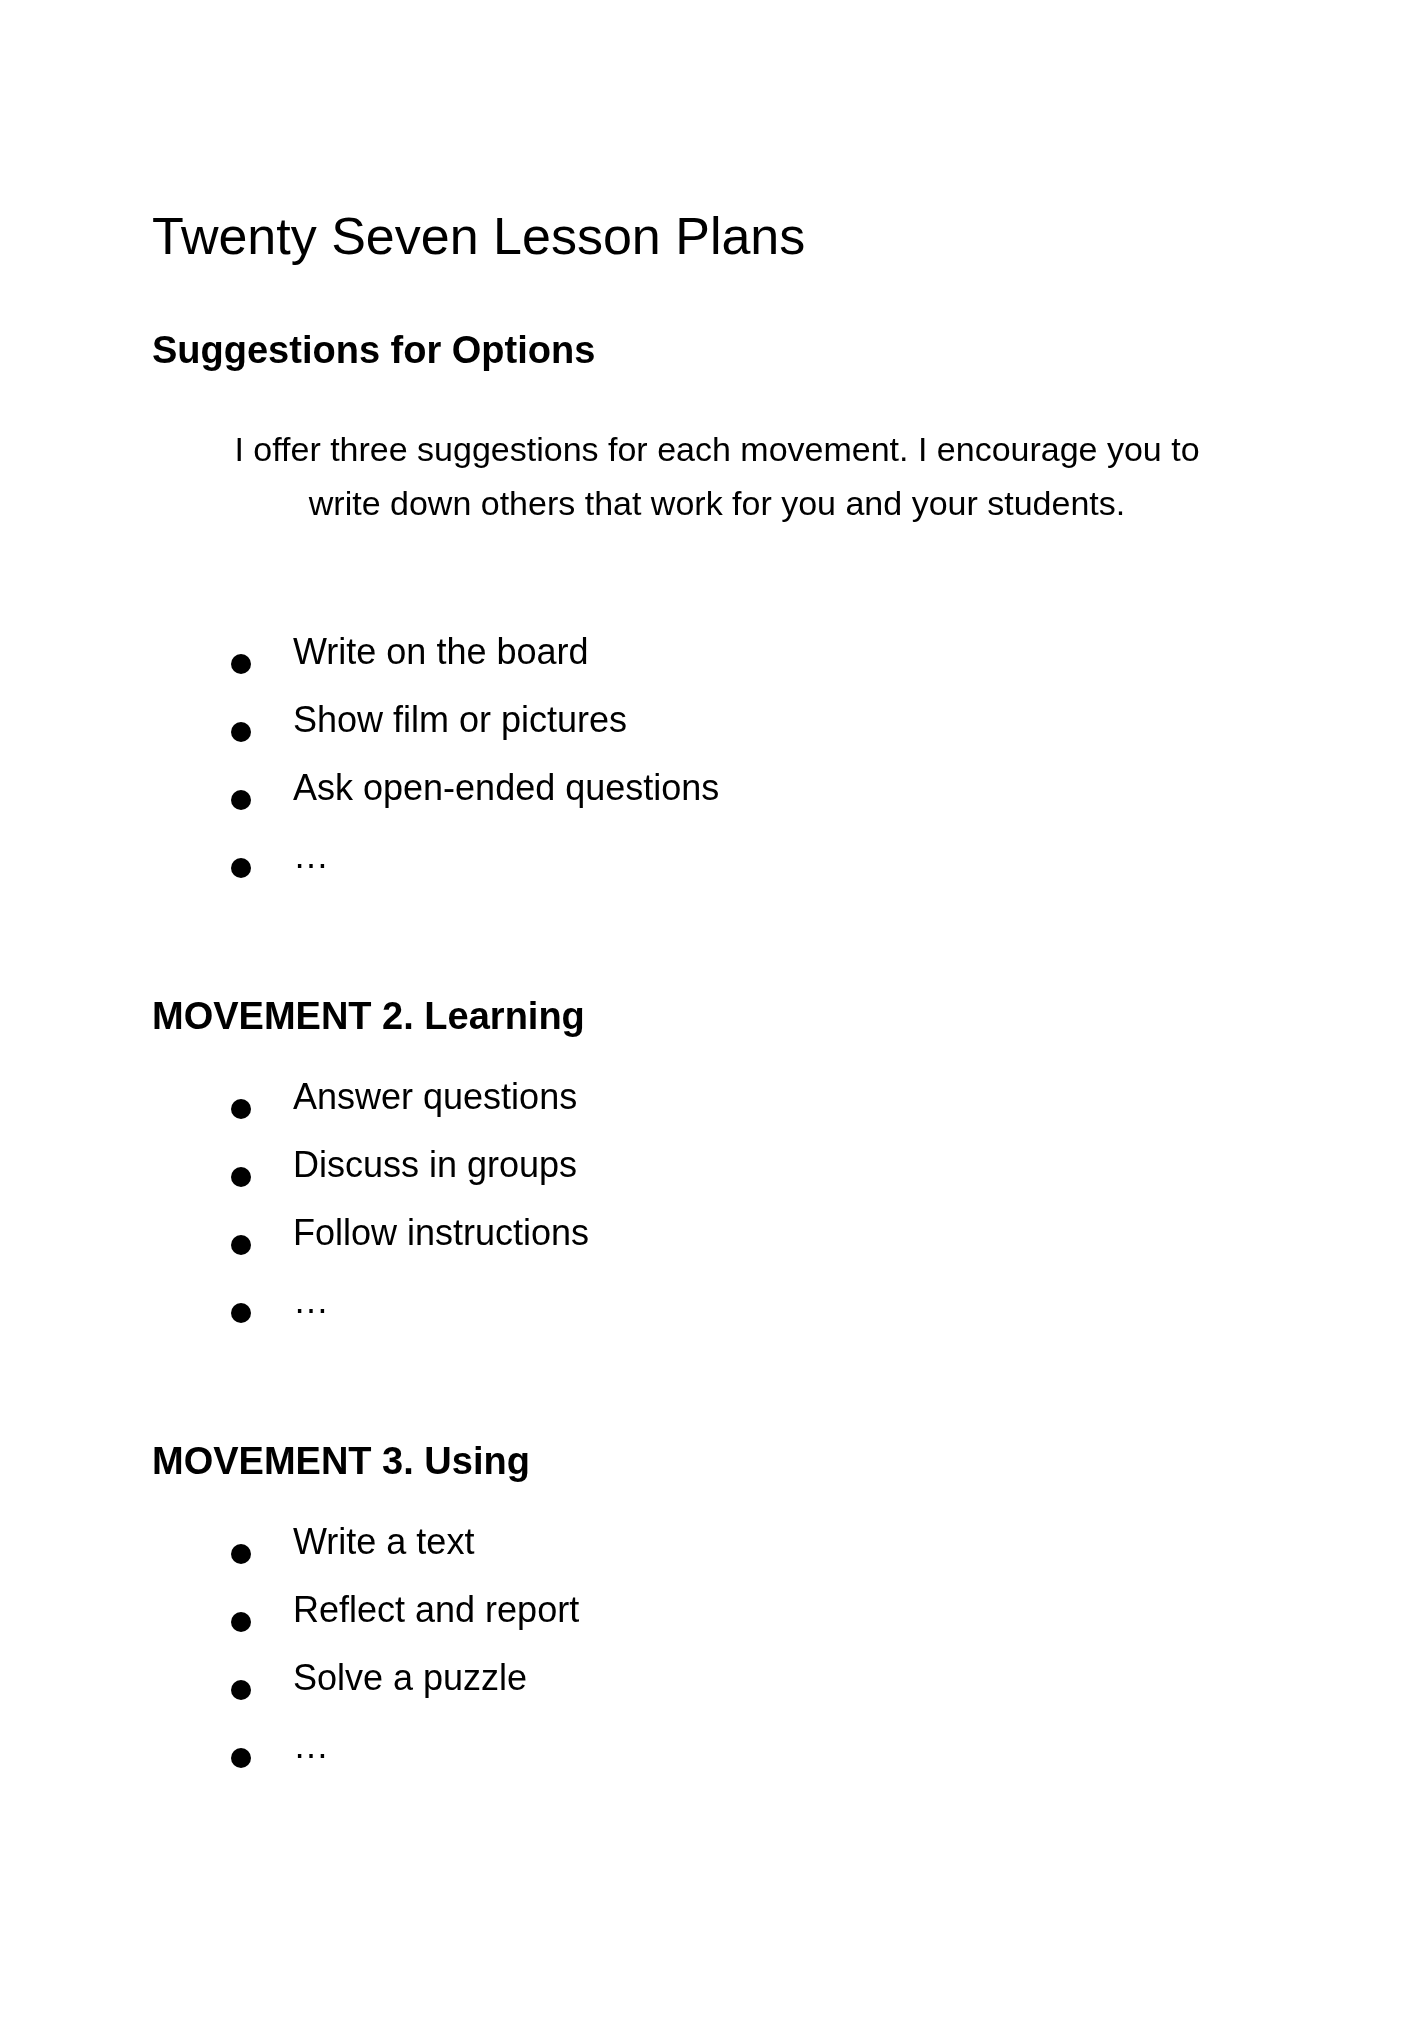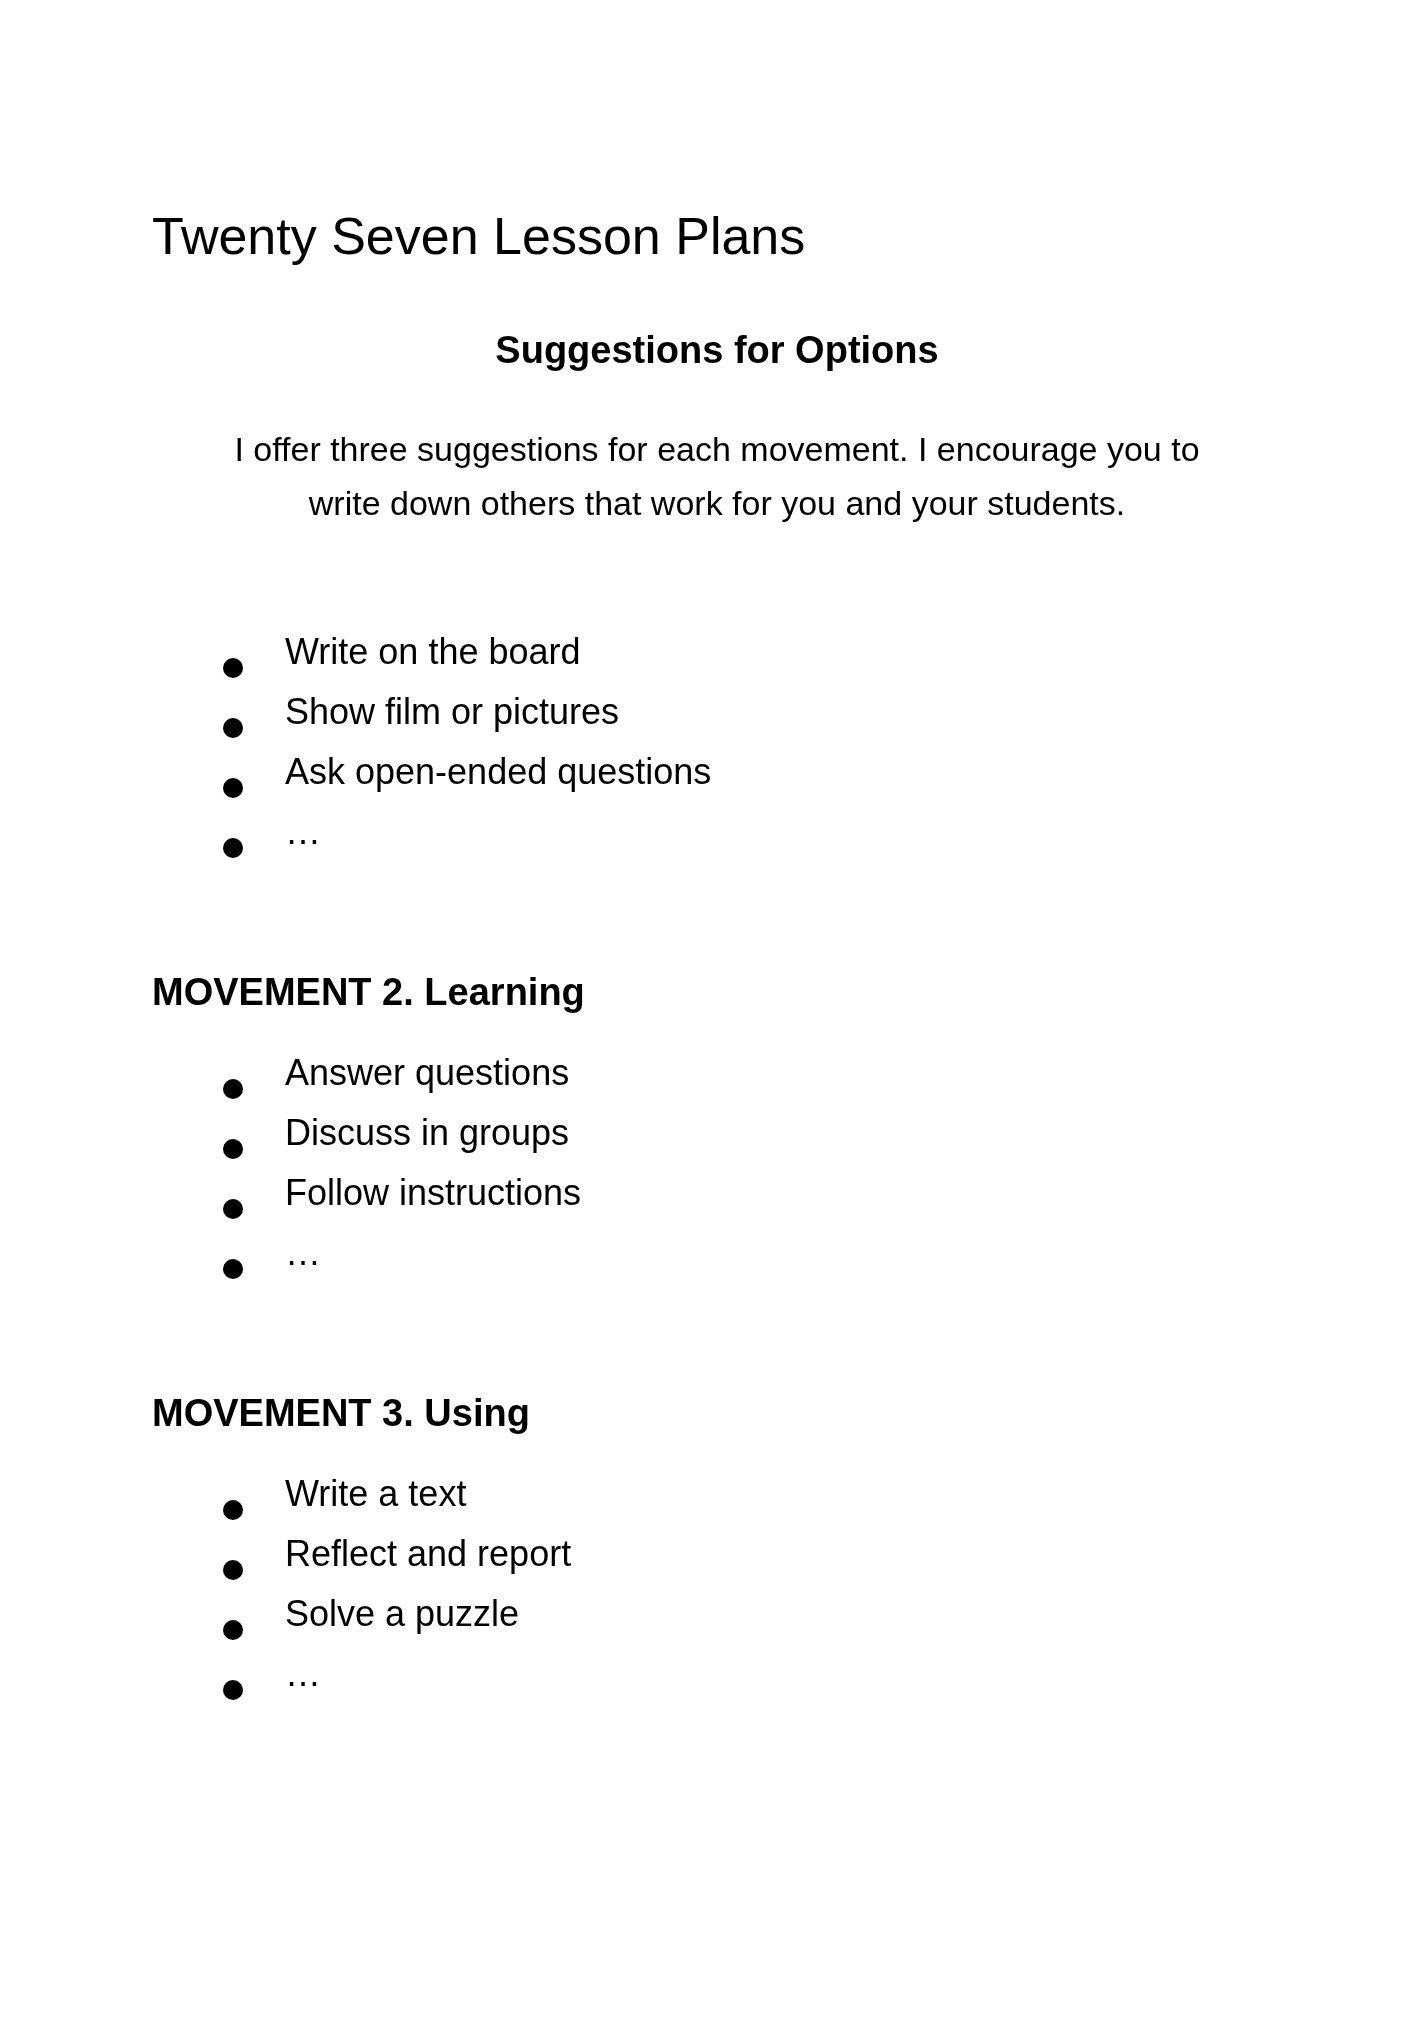--- a/index.html
+++ b/index.html
@@ -27,21 +27,20 @@
     font-size: 52px;
     font-weight: 400;
     line-height: 64px;
     letter-spacing: 0px;
   }
   .doc-subtitle {
     margin: 58px 0 0 0;
     font-size: 38px;
     font-weight: 700;
     line-height: 48px;
-    text-align: center;
   }
   .doc-intro {
     margin: 48px 0 0 0;
     font-size: 34px;
     font-weight: 400;
     line-height: 54px;
   }
   .doc-intro .intro-line {
     display: block;
     white-space: nowrap;
@@ -59,24 +58,24 @@
     font-weight: 700;
     line-height: 48px;
   }
   ul.bullet-list {
     list-style: none;
     margin: 31px 0 0 0;
     padding: 0;
   }
   ul.bullet-list li {
     display: flex;
-    align-items: flex-end;
+    align-items: center;
     font-size: 36px;
     line-height: 52px;
-    margin: 8px;
+    margin: 16px;
   }
   .bullet-dot {
     flex: 0 0 auto;
     width: 20px;
     height: 20px;
     margin-left: 63px;
     margin-top: 23px;
     border-radius: 50%;
     background: #000000;
   }

